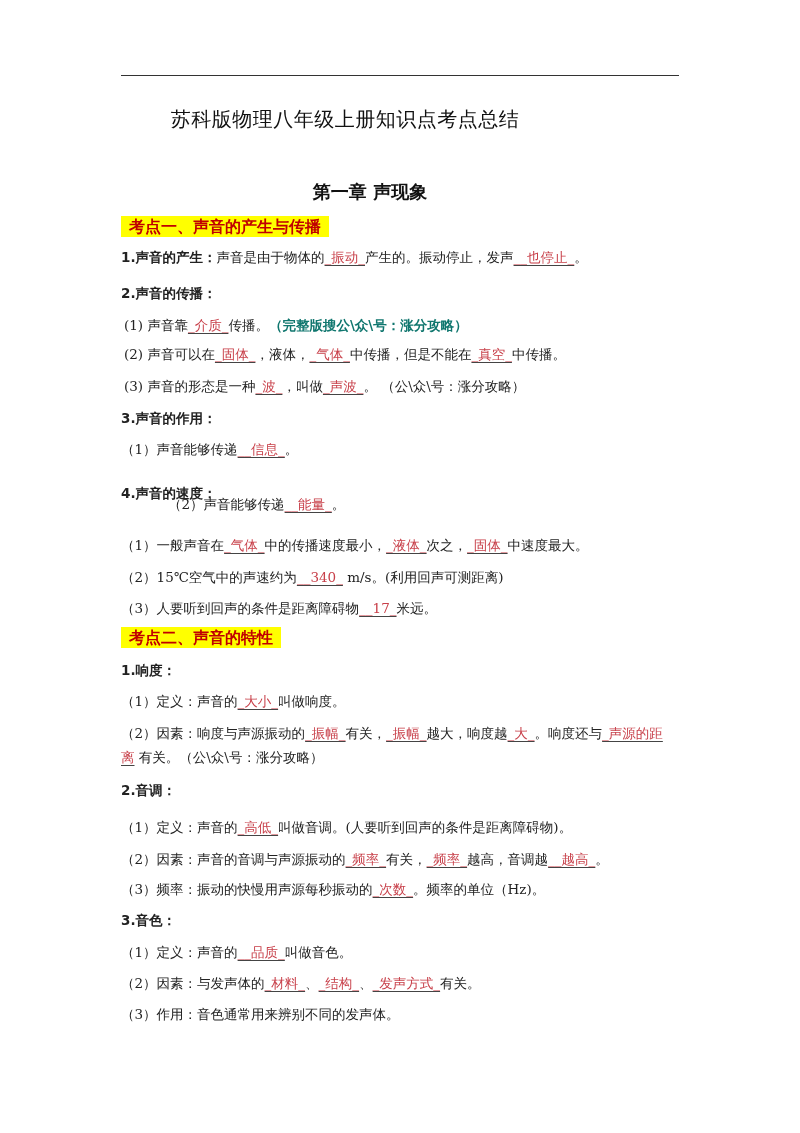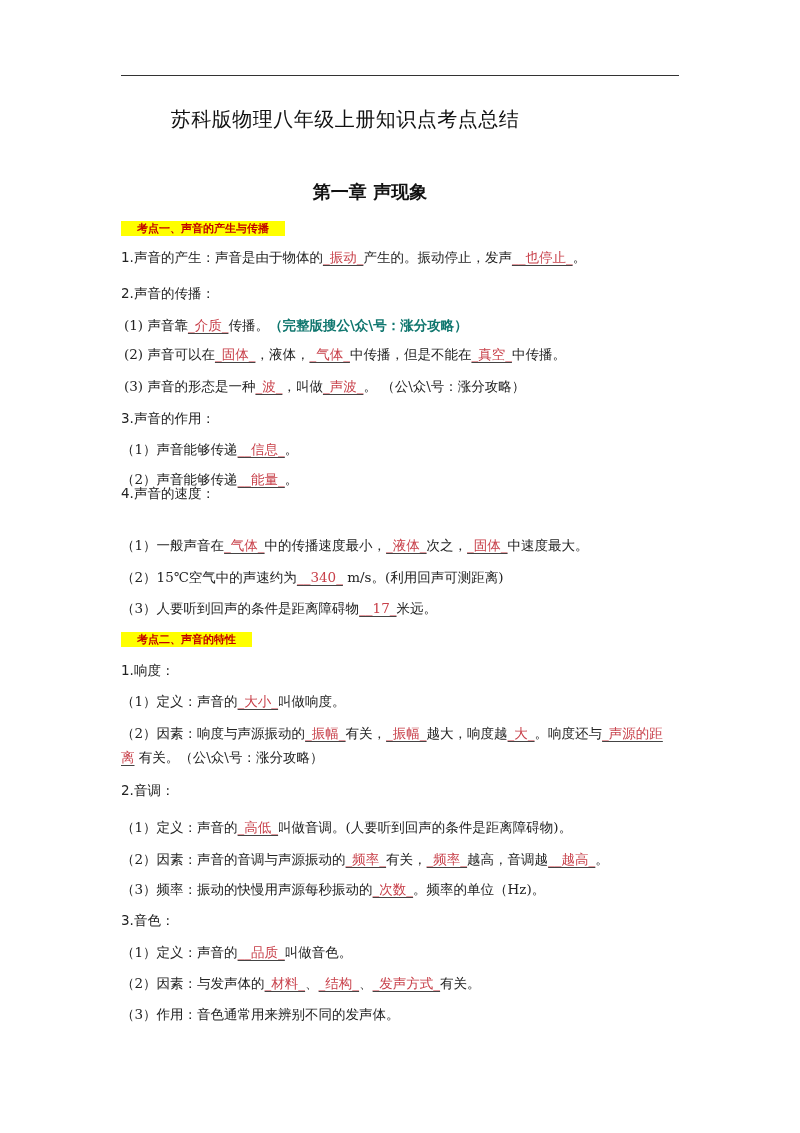--- a/index.html
+++ b/index.html
@@ -9,22 +9,22 @@
           border-top: 1.5px solid #333; }
   .title { position: absolute; left: 0; width: 690px; top: 106px; text-align: center;
            font-family: "DejaVu Sans", "Liberation Sans", sans-serif;
            font-size: 20px; font-weight: normal; color: #111; letter-spacing: 0.5px; }
   .chapter { position: absolute; left: 0; width: 740px; top: 180px; text-align: center;
              font-family: "DejaVu Sans", "Liberation Sans", sans-serif;
              font-size: 18px; font-weight: bold; color: #111; }
   .line { position: absolute; left: 121px; font-size: 13.5px; line-height: 20px; white-space: nowrap; }
   .ind { left: 124px; }
   .hl { background: #ffff00; color: #c00000; font-weight: bold;
-        font-family: "DejaVu Sans", "Liberation Sans", sans-serif; font-size: 11px; padding: 1px 16px; }
-  .h { font-weight: normal; font-family: "DejaVu Sans", "Liberation Sans", sans-serif; }
+        font-family: "DejaVu Sans", "Liberation Sans", sans-serif; font-size: 16px; padding: 1px 8px; }
+  .h { font-weight: bold; font-family: "DejaVu Sans", "Liberation Sans", sans-serif; }
   .ans { color: #c8404a; text-decoration: underline; text-decoration-color: #444;
          text-underline-offset: 3px; white-space: pre; }
   .promo { color: #0f766e; font-weight: bold; }
 </style>
 </head>
 <body>
 
 <div class="rule"></div>
 <div class="title">苏科版物理八年级上册知识点考点总结</div>
 <div class="chapter">第一章  声现象</div>
@@ -50,21 +50,21 @@
 <div class="line ind" style="top:376px;">
   <span>(3)  声音的形态是一种</span><span class="ans">_波_</span><span>，叫做</span><span class="ans">_声波_</span><span>。  （公\众\号：涨分攻略）</span>
 </div>
 
 <div class="line h" style="top:408px;">3.声音的作用：</div>
 
 <div class="line" style="top:439px;">
   <span>（1）声音能够传递</span><span class="ans">__信息_</span><span>。</span>
 </div>
 
-<div class="line" style="top:469px;">
+<div class="line" style="top:494px;margin-left:47px;">
   <span>（2）声音能够传递</span><span class="ans">__能量_</span><span>。</span>
 </div>
 
 <div class="line h" style="top:483px;">4.声音的速度：</div>
 
 <div class="line" style="top:535px;">
   <span>（1）一般声音在</span><span class="ans">_气体_</span><span>中的传播速度最小，</span><span class="ans">_液体_</span><span>次之，</span><span class="ans">_固体_</span><span>中速度最大。</span>
 </div>
 
 <div class="line" style="top:567px;">

